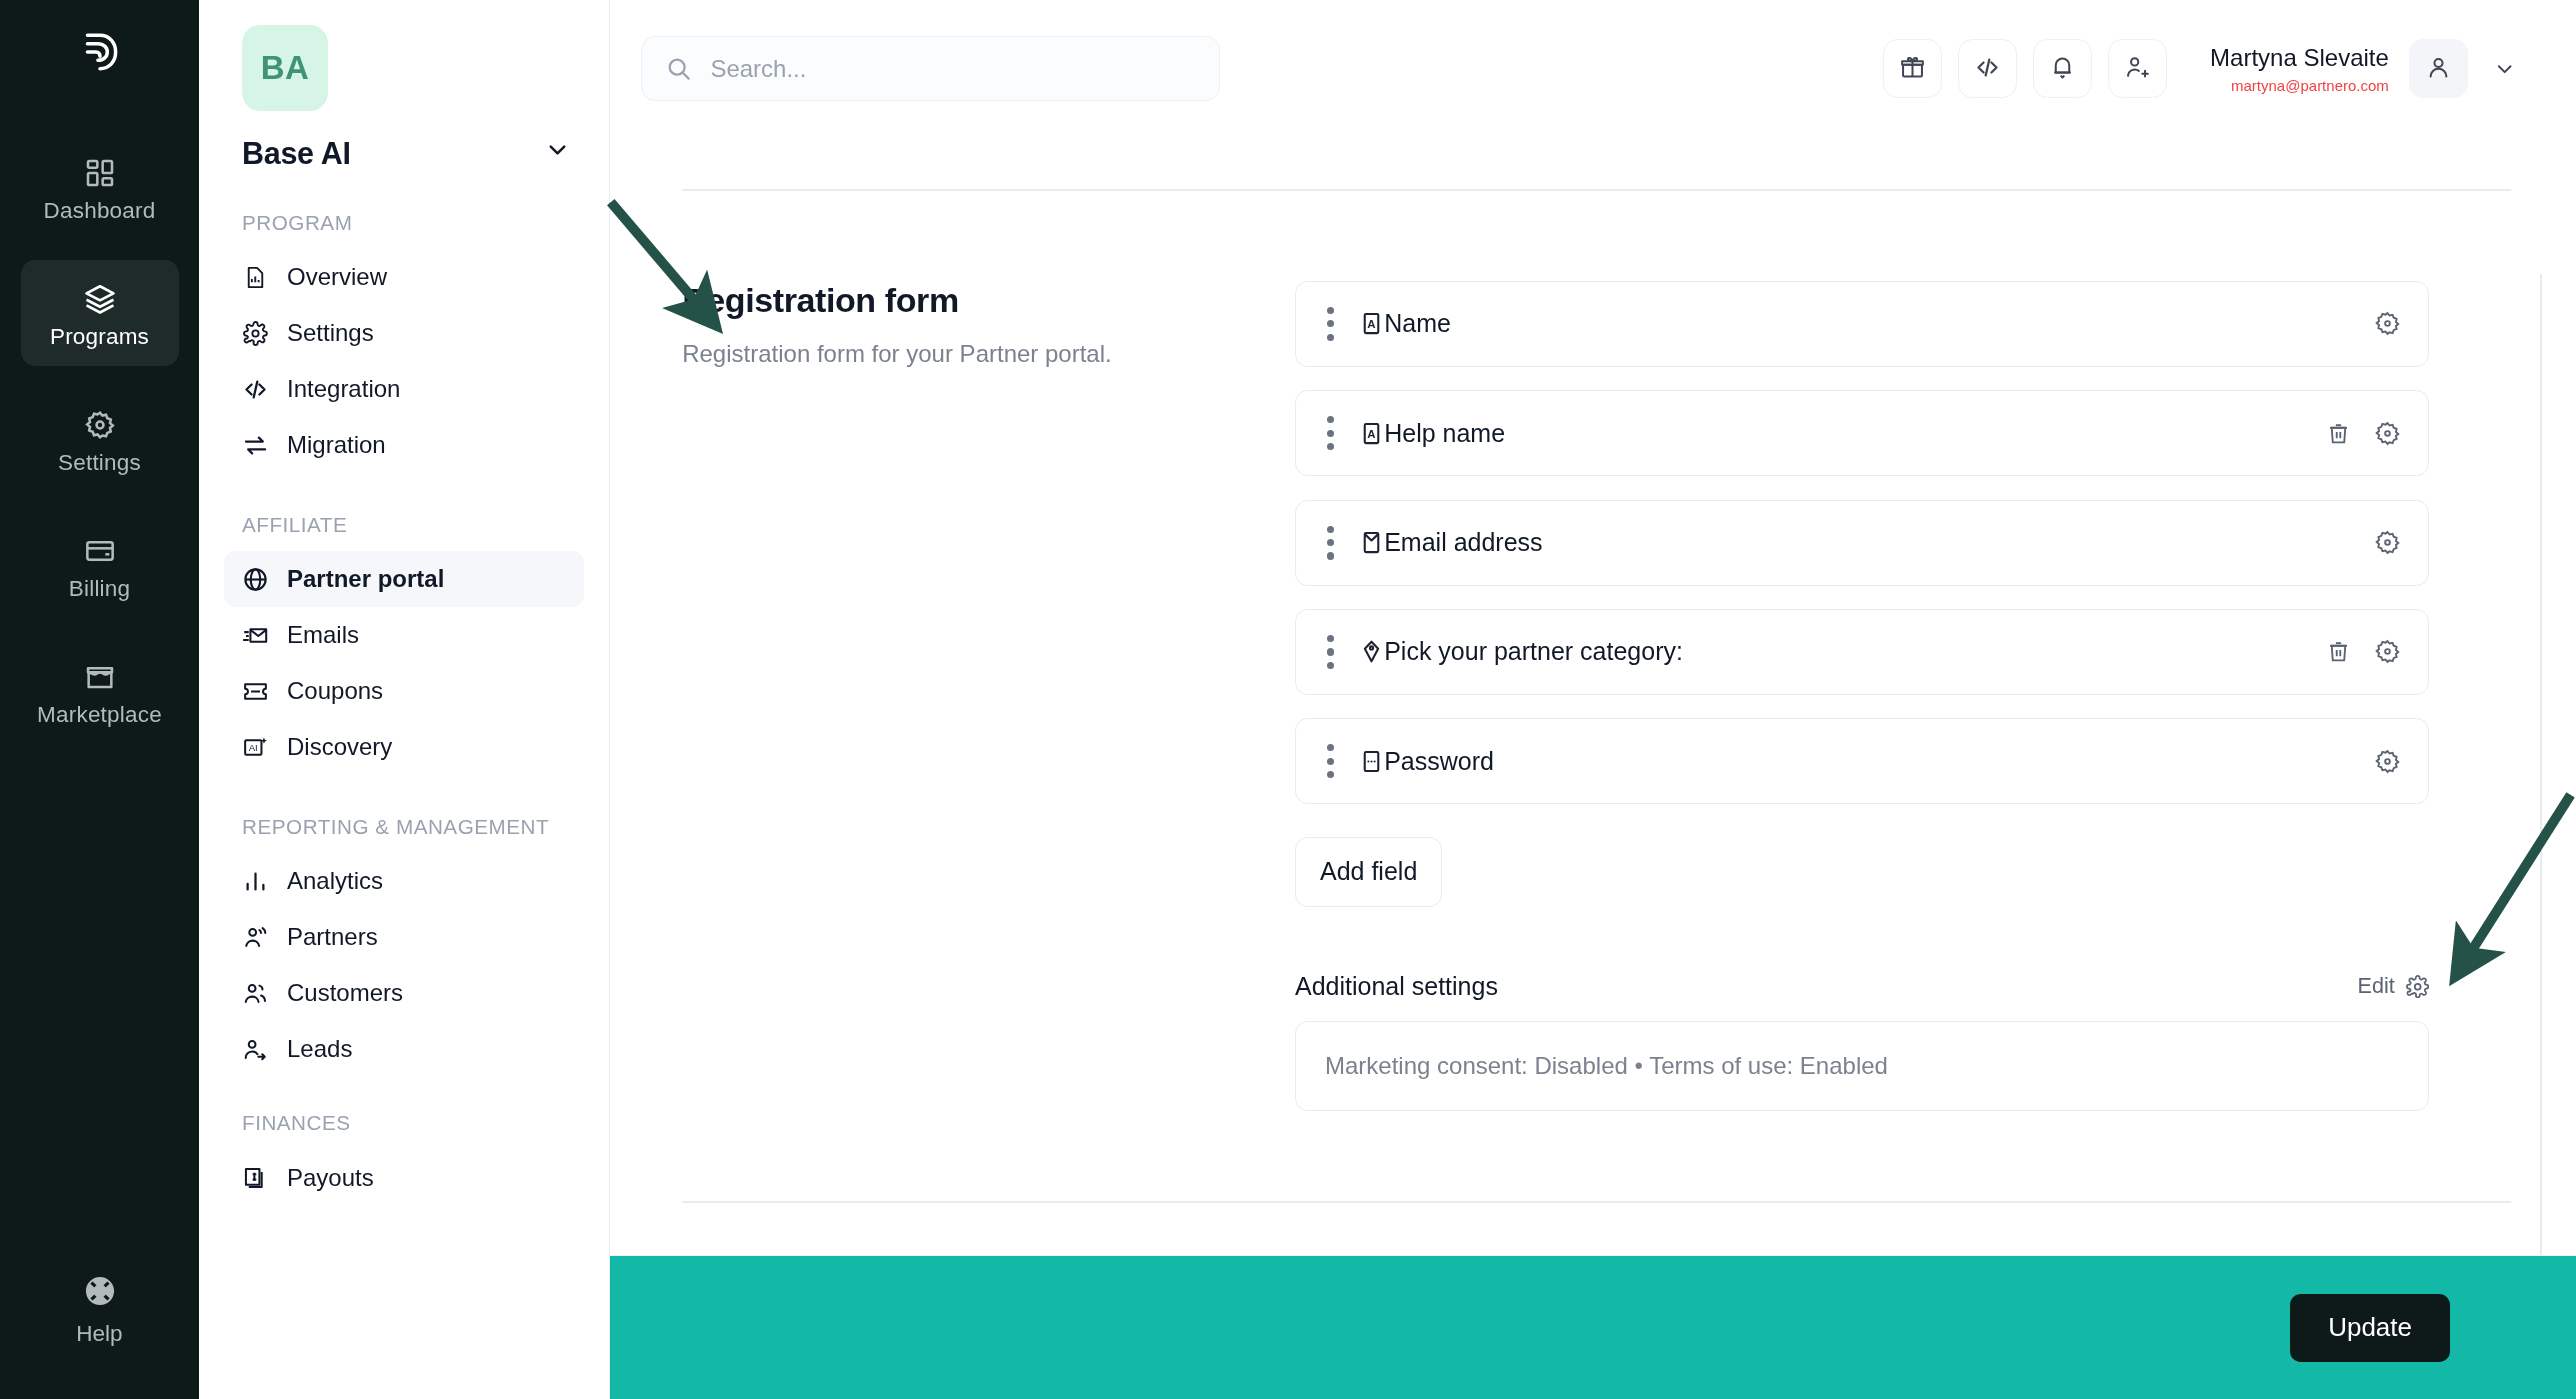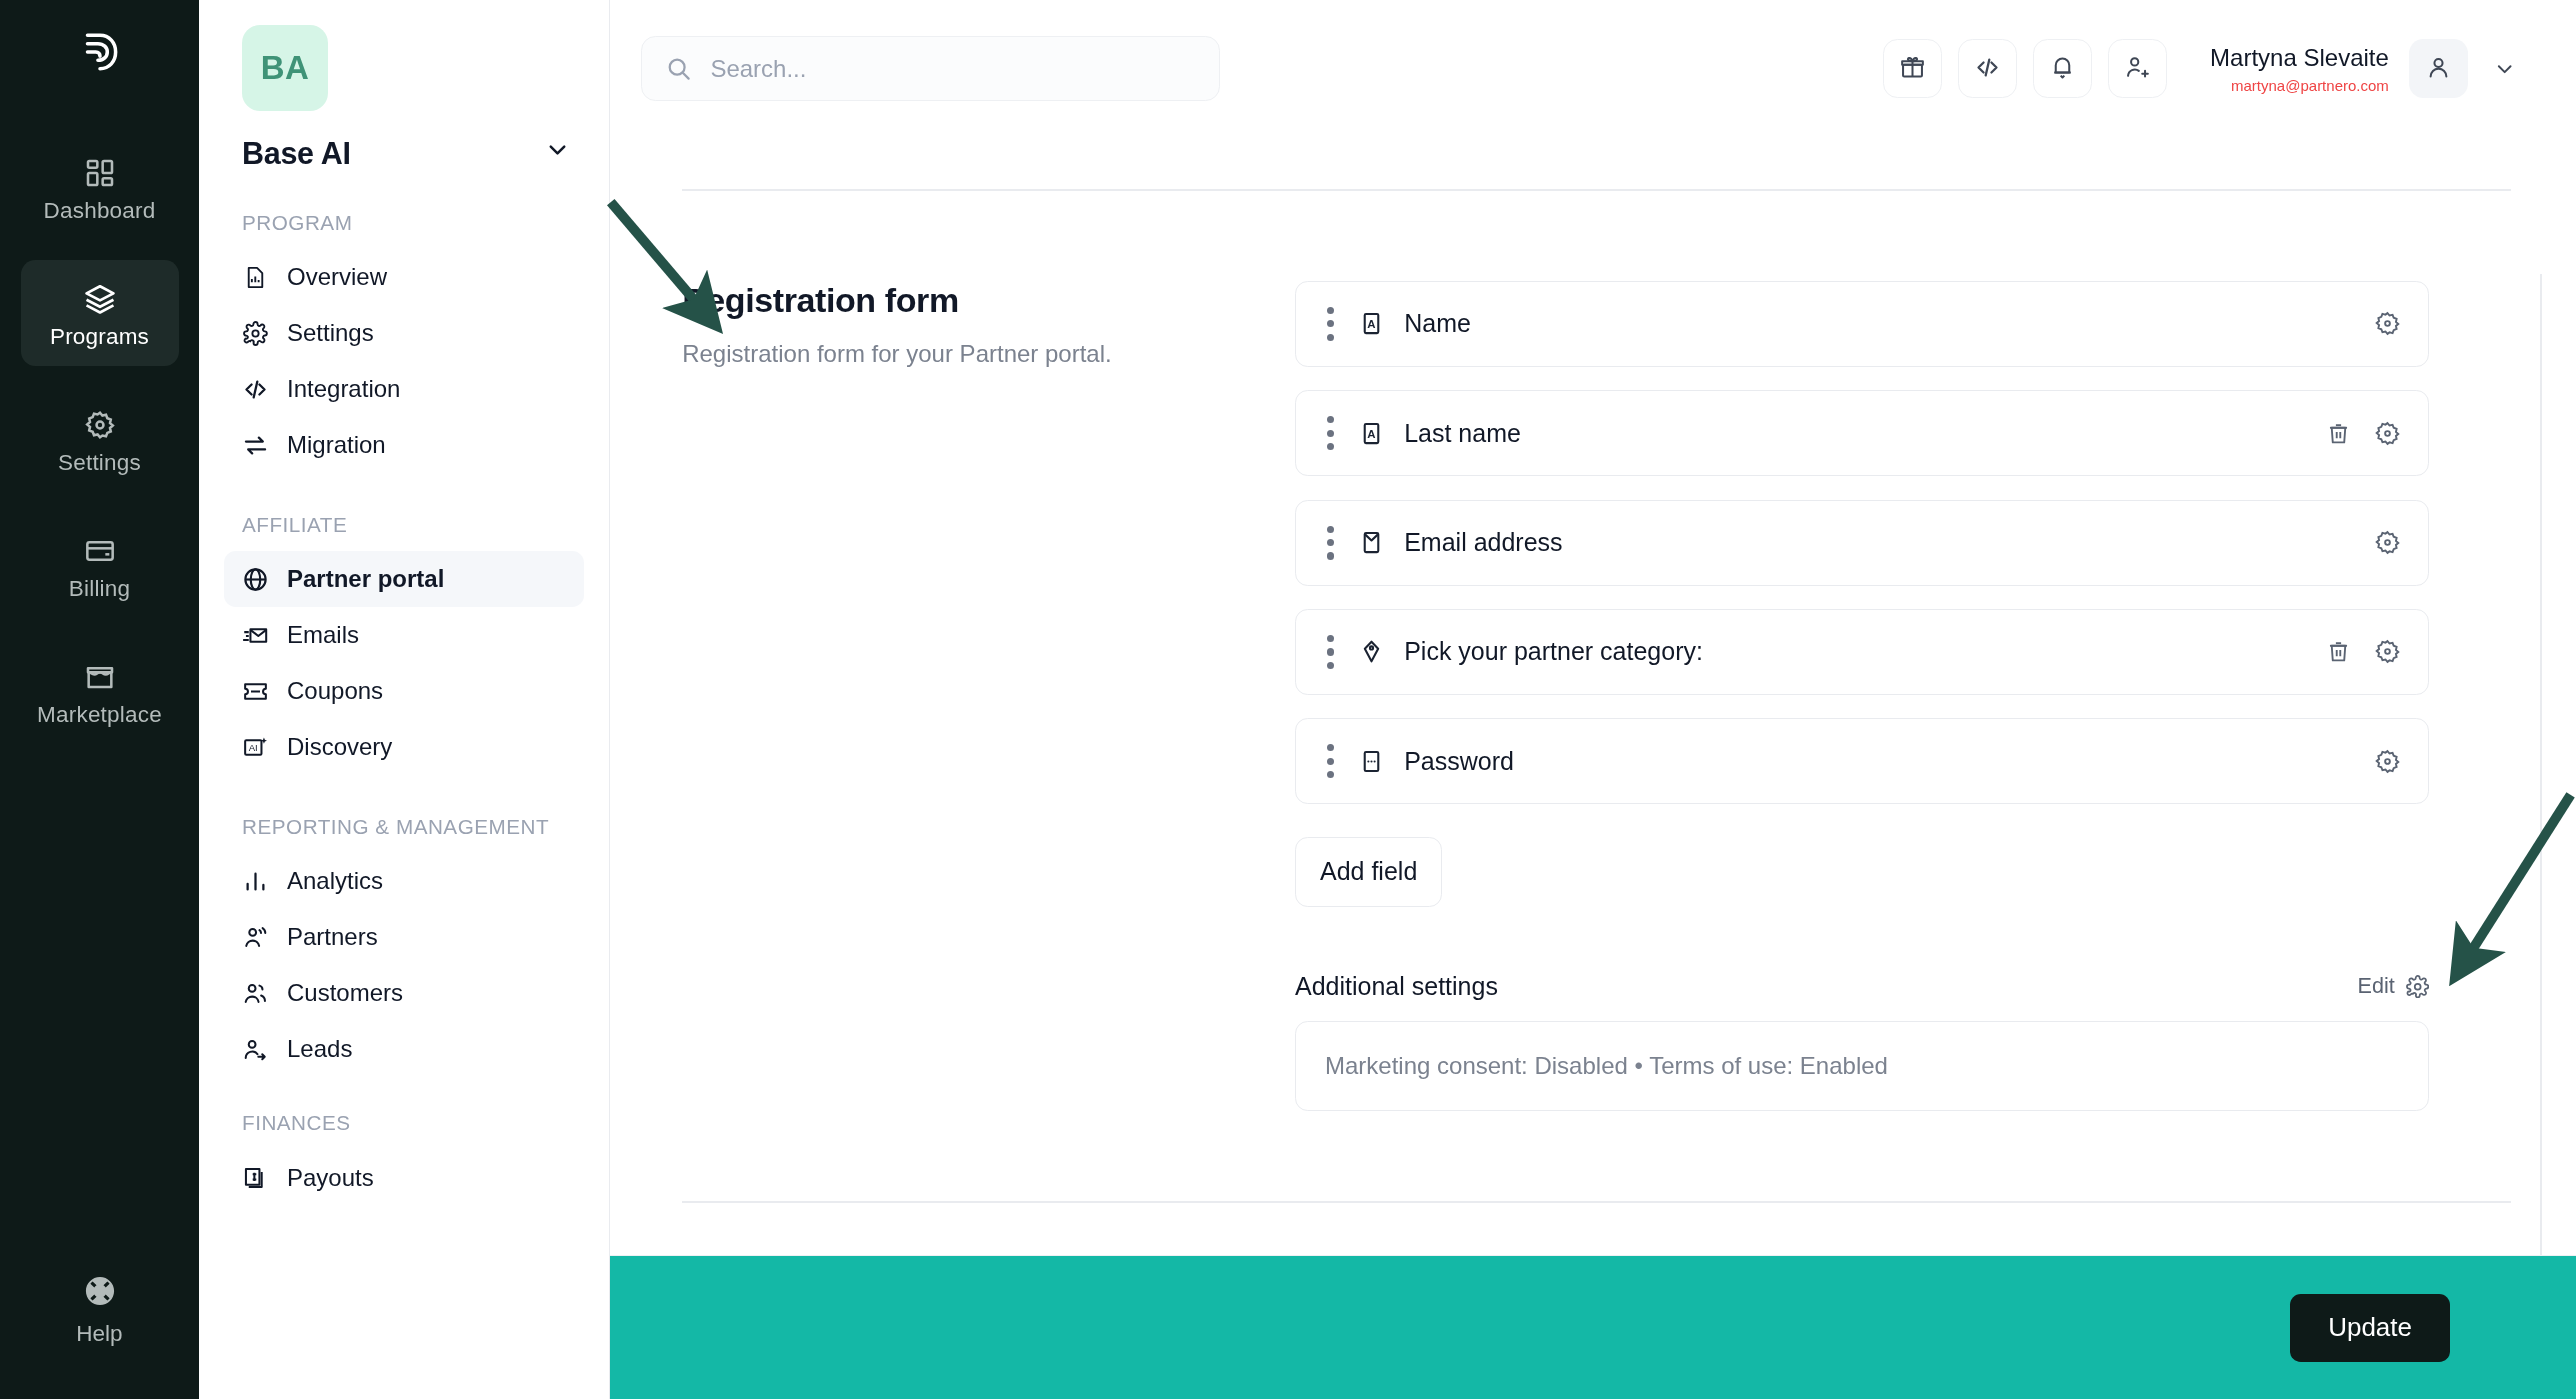--- a/index.html
+++ b/index.html
@@ -113,21 +113,21 @@
   .col-right { flex: 1; max-width: 1134px; }
 
   .field-row {
     height: 86px; border: 1.8px solid #e9ebef; border-radius: 12.6px;
     display: flex; align-items: center; padding: 0 27px 0 20px;
     margin-bottom: 23.4px; background: #fff;
   }
   .drag-dots { display: flex; flex-direction: column; gap: 6.3px; padding: 5.4px 10.8px; cursor: grab; }
   .drag-dots i { width: 7.2px; height: 7.2px; border-radius: 50%; background: #6b7280; display:block; }
   .f-ico { margin-left: 14.4px; display:flex; align-items:center; color:#1b2332; }
-  .f-label { margin-left: 20px; font-size: 25px; color: #111827; }
+  .f-label { font-size: 25px; color: #111827; }
   .f-actions { margin-left: auto; display: flex; align-items: center; gap: 23.4px; }
   .f-act { color: #5a6372; display: flex; cursor: pointer; }
 
   .add-field {
     border: 1.8px solid #e9ebef; border-radius: 12.6px; background: #fff;
     height: 70px; padding: 0 24px; font-size: 25px; color: #111827;
     font-family: inherit; cursor: pointer; margin-top: 9px;
   }
   .addl-head { display:flex; align-items:center; margin-top: 65px; }
   .addl-title { font-size: 25px; color: #111827; }
@@ -502,21 +502,21 @@
                   <i></i>
                   <i></i>
                   <i></i>
                 </span>
               <span class="f-ico">
                 <svg width="25" height="25" viewBox="0 0 24 24" fill="none" stroke="currentColor" stroke-width="2">
                   <rect x="5.5" y="2.8" width="13" height="18.4" rx="1.2"></rect>
                   <text x="12" y="16" font-size="11" font-weight="bold" font-family="Liberation Sans, sans-serif" fill="currentColor" stroke="none" text-anchor="middle">A</text>
                 </svg>
               </span>
-              <span class="f-label">Last name</span>
+              <span class="f-label">Help name</span>
               <span class="f-actions">
                 <span class="f-act">
                   <svg width="25" height="25" viewBox="0 0 24 24" fill="none" stroke="currentColor" stroke-width="1.8" stroke-linejoin="round">
                     <path d="M5.5 6.5h13l-1 14h-11z"></path>
                       <path d="M3.8 6.5h16.4"></path>
                       <path d="M9.5 4h5"></path>
                       <path d="M10.3 10.5v6M13.7 10.5v6"></path>
                   </svg>
                 </span>
                 <span class="f-act">

